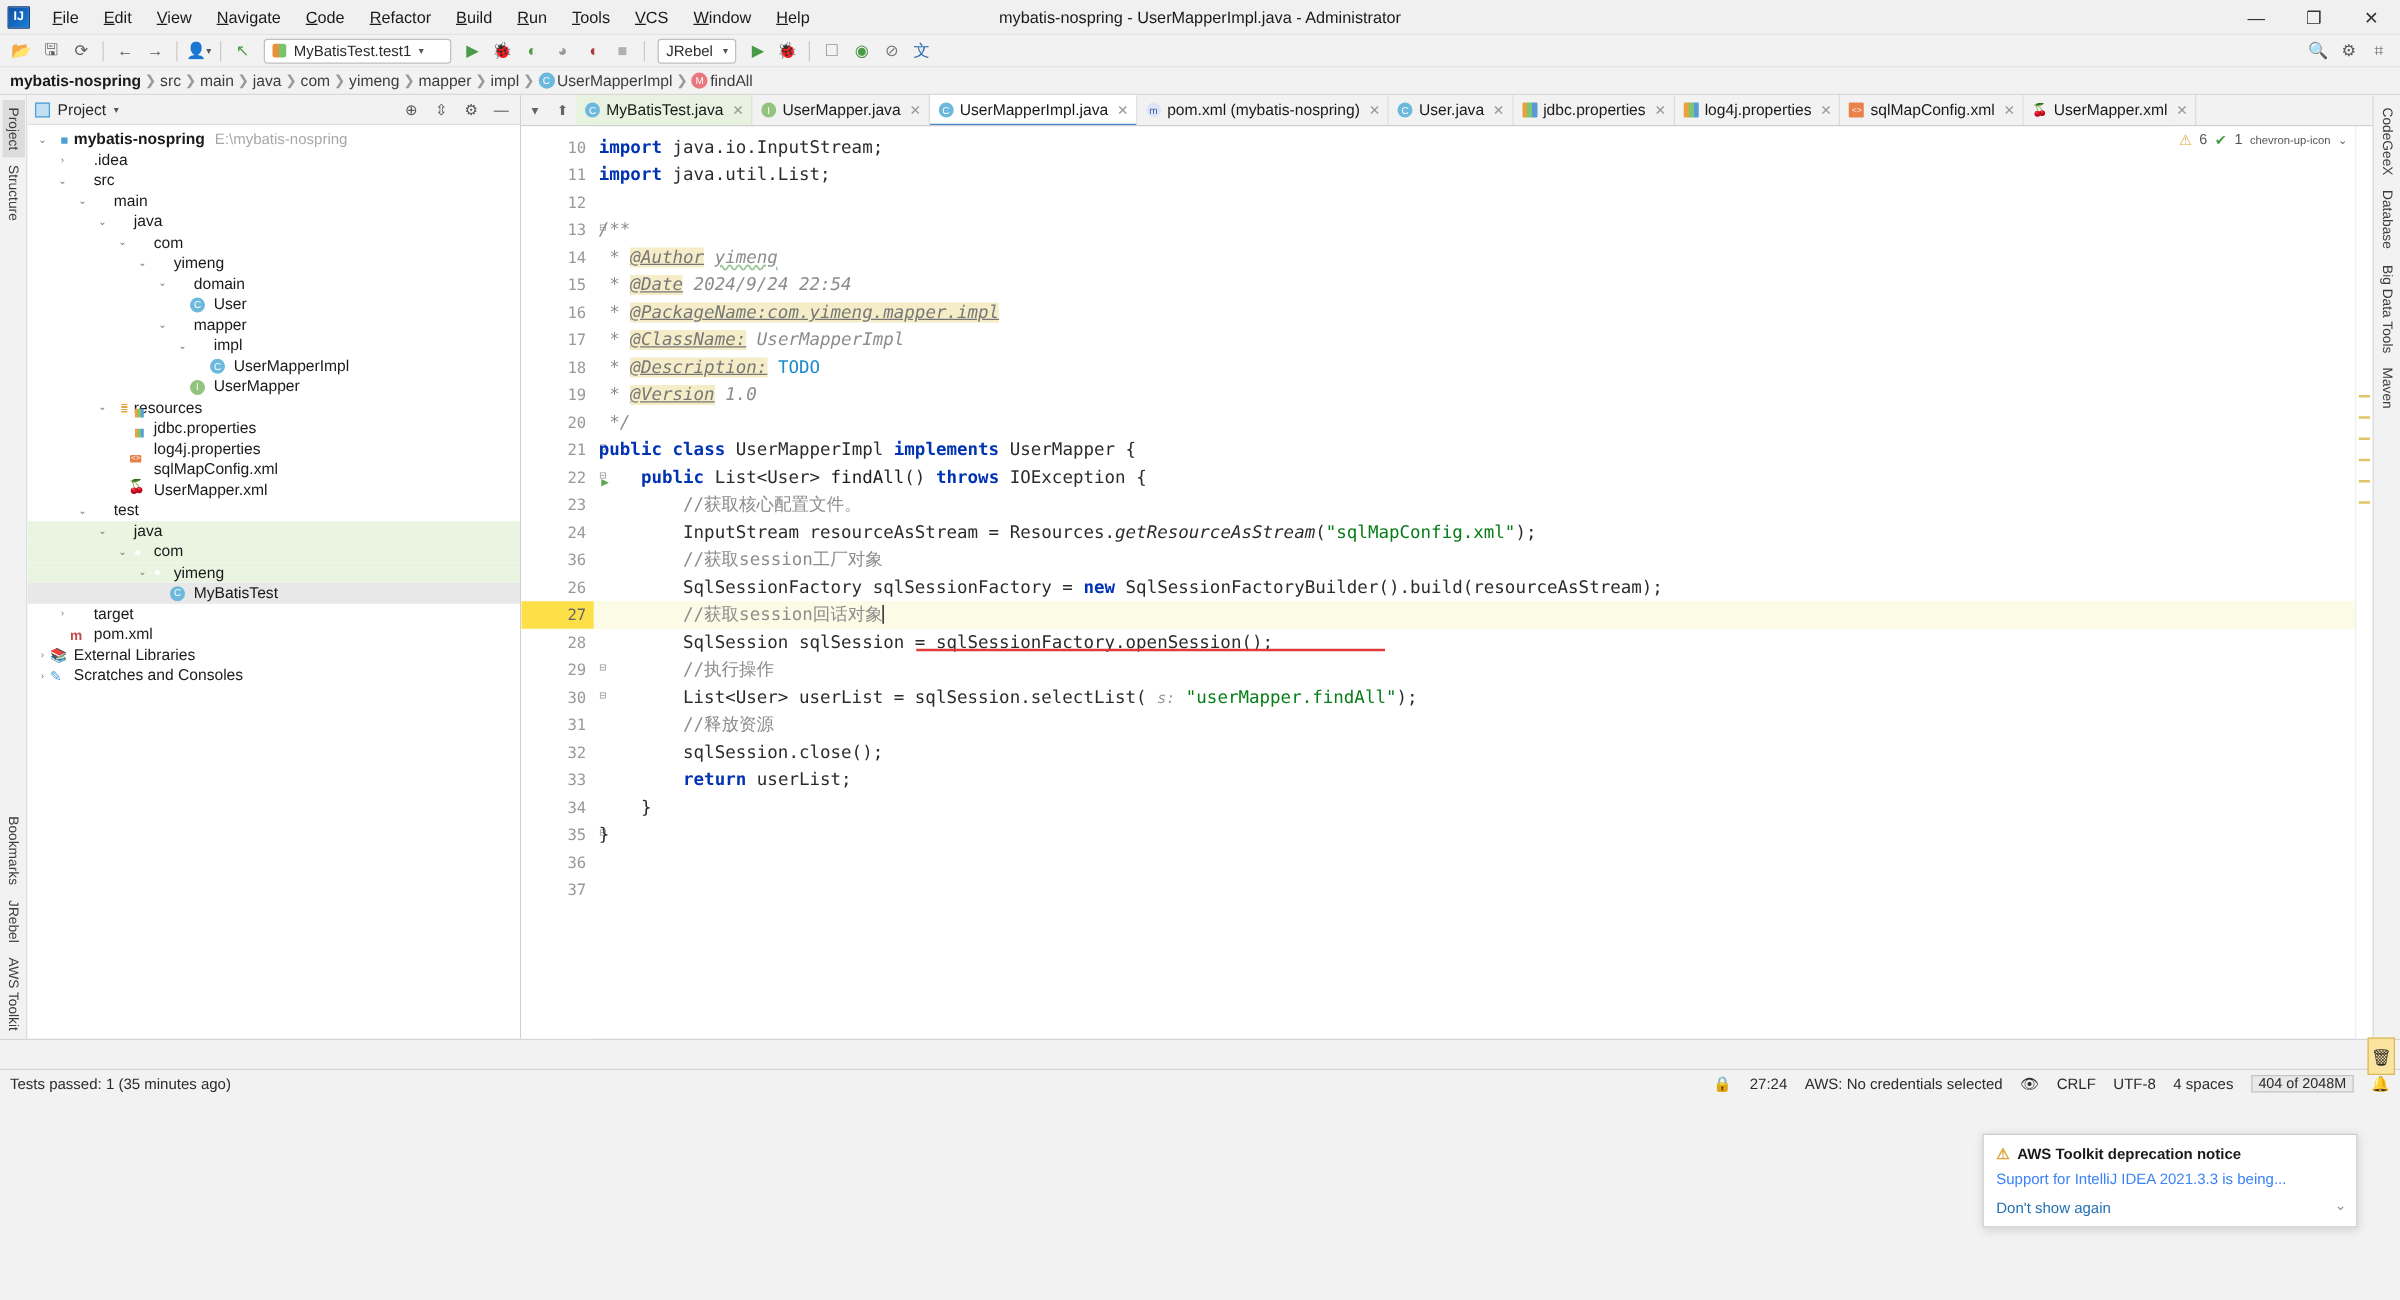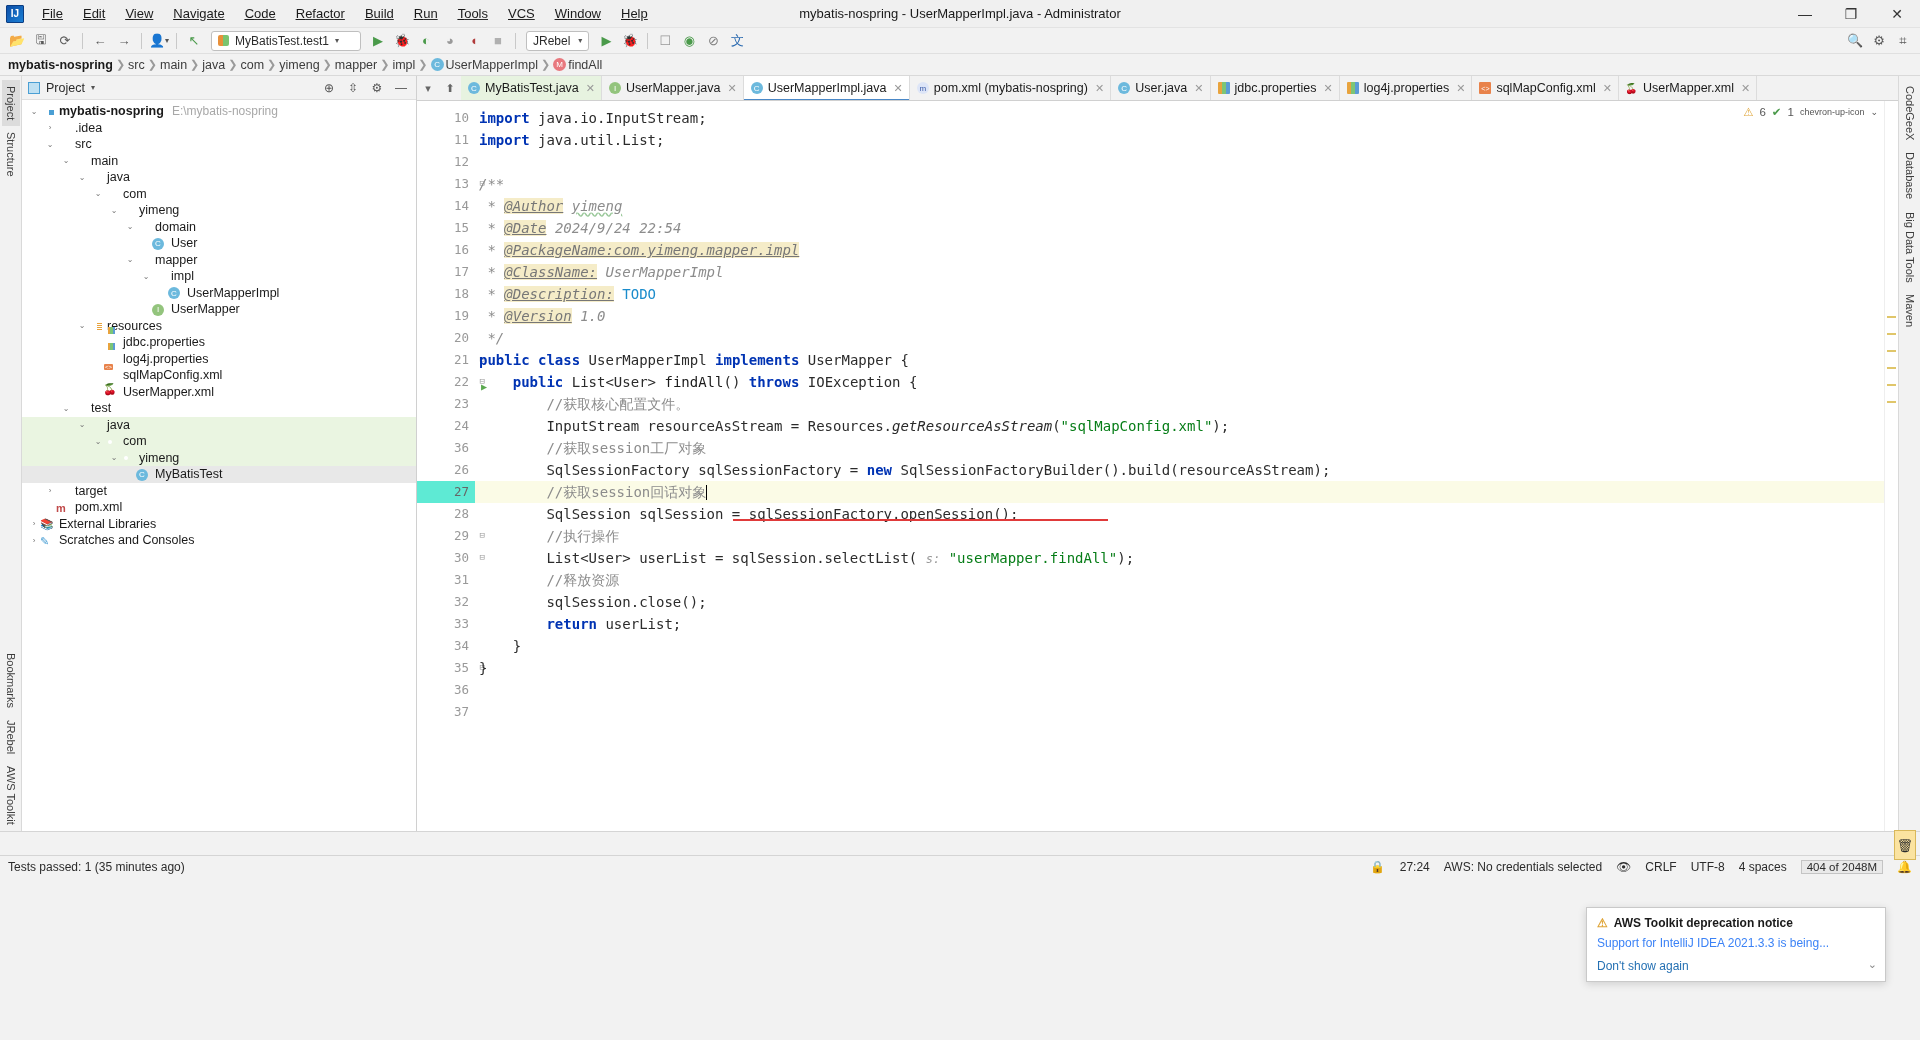--- a/index.html
+++ b/index.html
@@ -17,21 +17,21 @@
   .titlebar {
     height: 28px; background: #f0f0f0; display: flex; align-items: center;
     border-bottom: 1px solid #e3e3e3; position: relative;
   }
   .ij-logo {
     width: 18px; height: 18px; margin: 0 8px 0 6px;
     background: linear-gradient(135deg,#0d4fa8,#1b7fd4);
     border: 1px solid #0b3d82; color: #fff; font-size: 10px; font-weight: bold;
     display: flex; align-items: center; justify-content: center; border-radius: 1px;
   }
-  .menubar { display: flex; align-items: flex-end; gap: 0px; text-decoration: underline; }
+  .menubar { display: flex; align-items: flex-end; gap: 0px; }
   .menu-item { padding: 4px 10px; font-size: 13px; color: #1a1a1a; cursor: default; }
   .menu-item u { text-decoration: underline; }
   .win-title {
     position: absolute; left: 0; right: 0; text-align: center;
     font-size: 13px; color: #1a1a1a; pointer-events: none;
   }
   .win-buttons { margin-left: auto; display: flex; height: 100%; z-index: 2; }
   .win-btn { width: 46px; display: flex; align-items: center; justify-content: center; font-size: 14px; color: #333; }
 
   
@@ -161,21 +161,21 @@
   .tico.xml { border-radius:1px; background:#d8d8d8; }
   .tico.mb { background:transparent; }
 
   .editor-wrap { flex: 1; display: flex; position: relative; overflow: hidden; }
   .gutter {
     width: 58px; background: #fff; text-align: right; padding-top: 6px;
     font-family: "DejaVu Sans Mono", monospace; font-size: 12.5px; color: #999;
     flex: none; user-select: none;
   }
   .gline { height: 22px; line-height: 22px; padding-right: 6px; position: relative; }
-  .gline.cur { background: #5eead4; color:#666; }
+  .gline.cur { background: #fde047; color:#666; }
   .fold { position: absolute; right: -10px; top: 6px; width: 9px; height: 9px;
     font-size: 9px; color: #999; line-height: 9px; }
   .runmark { position: absolute; right: -12px; top: 5px; color: #5aa84f; font-size: 10px; }
   .code {
     flex: 1; position: relative; padding-top: 6px; overflow: hidden;
     font-family: "DejaVu Sans Mono", monospace; font-size: 14px; line-height: 22px;
   }
   .cline { height: 22px; white-space: pre; padding-left: 4px; }
   .cline.cur { background: #fbfbe6; }
   .kw { color: #0033b3; font-weight: bold; }

